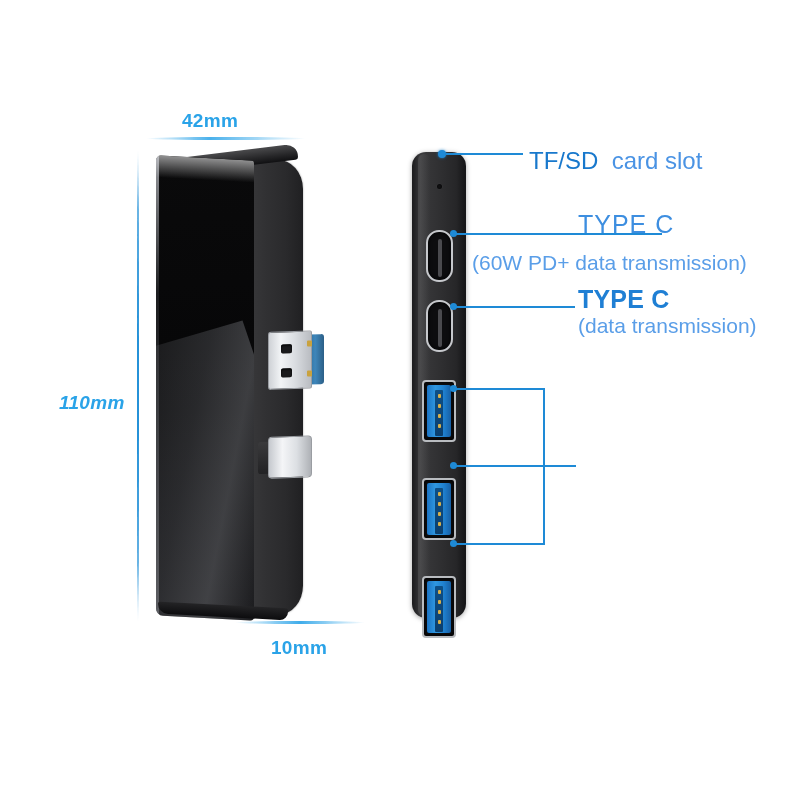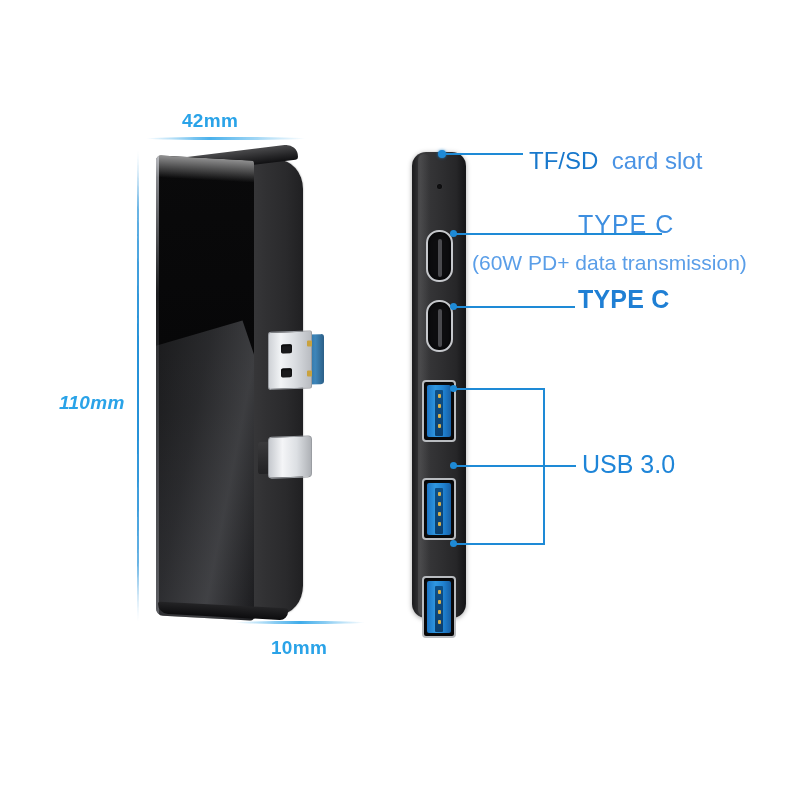--- a/index.html
+++ b/index.html
@@ -298,16 +298,16 @@
 
   <div class="lead lead-v" style="left:543px; top:388px; height:157px;"></div>
   <div class="lead lead-h" style="left:543px; top:465px; width:33px;"></div>
 
   <div class="label" id="lbl-tfsd"><span class="a">TF/SD</span>&nbsp; <span class="b">card slot</span></div>
 
   <div class="label" id="lbl-typec1-main">TYPE C</div>
   <div class="label" id="lbl-typec1-sub">(60W PD+ data transmission)</div>
 
   <div class="label" id="lbl-typec2-main">TYPE C</div>
-
-  <div class="label" id="lbl-usb30">USB 3.0</div>
+  <div class="label" id="lbl-typec2-sub">(data transmission)</div>
+
 
 </div>
 
 </body></html>

